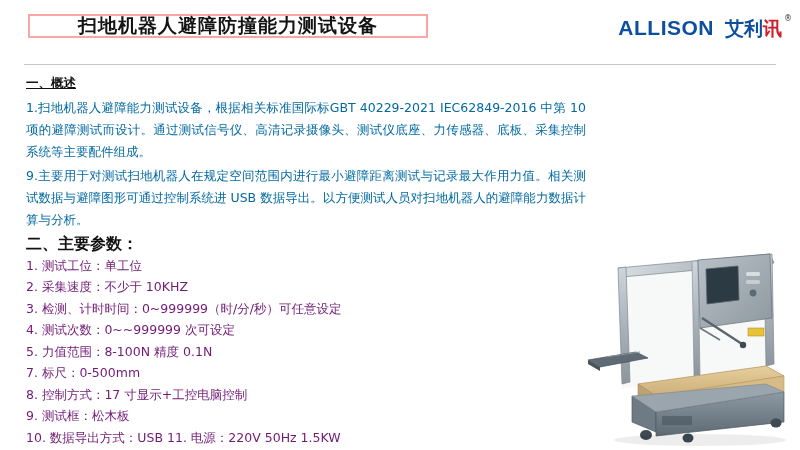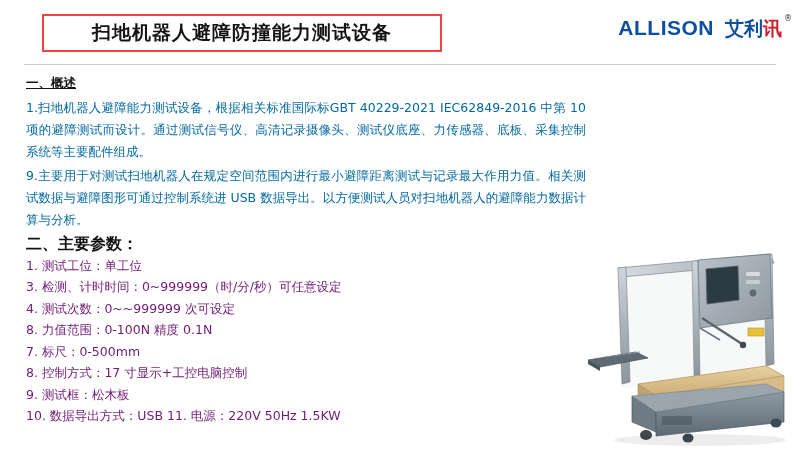--- a/index.html
+++ b/index.html
@@ -16,25 +16,25 @@
 
   
   .header {
     position: absolute;
     top: 0; left: 0;
     width: 800px;
     height: 62px;
   }
   .title-box {
     position: absolute;
-    left: 42px;
+    left: 28px;
     top: 14px;
     width: 400px;
-    height: 38px;
-    border: 2px solid #ef4444;
+    height: 24px;
+    border: 2px solid #fca5a5;
     display: flex;
     align-items: center;
     justify-content: center;
   }
   .title-text {
     font-size: 19px;
     font-weight: bold;
     letter-spacing: 1px;
     color: #141414;
     white-space: nowrap;
@@ -149,23 +149,24 @@
 
 <div class="hr"></div>
 
 <div class="content">
   <h2 class="sec-head">一、概述</h2>
   <p class="para">1.扫地机器人避障能力测试设备，根据相关标准国际标GBT 40229-2021 IEC62849-2016 中第 10 项的避障测试而设计。通过测试信号仪、高清记录摄像头、测试仪底座、力传感器、底板、采集控制系统等主要配件组成。</p>
   <p class="para">9.主要用于对测试扫地机器人在规定空间范围内进行最小避障距离测试与记录最大作用力值。相关测试数据与避障图形可通过控制系统进 USB 数据导出。以方便测试人员对扫地机器人的避障能力数据计算与分析。</p>
   <h2 class="sec-head2">二、主要参数：</h2>
   <ul class="list">
     <li>1. 测试工位：单工位</li>
+    <li>2. 采集速度：不少于 10KHZ</li>
     <li>3. 检测、计时时间：0~999999（时/分/秒）可任意设定</li>
     <li>4. 测试次数：0~~999999 次可设定</li>
-    <li>8. 力值范围：0-100N    精度 0.1N</li>
+    <li>5. 力值范围：8-100N    精度 0.1N</li>
     <li>7. 标尺：0-500mm</li>
     <li>8. 控制方式：17 寸显示+工控电脑控制</li>
     <li>9. 测试框：松木板</li>
     <li>10. 数据导出方式：USB 11. 电源：220V 50Hz 1.5KW</li>
   </ul>
 </div>
 
 <div class="photo">
   <svg width="220" height="212" viewBox="0 0 220 212">
     <defs>

